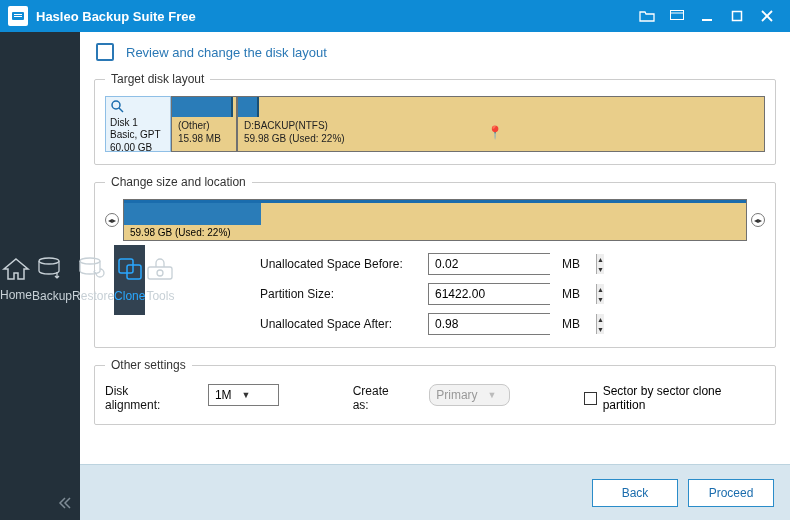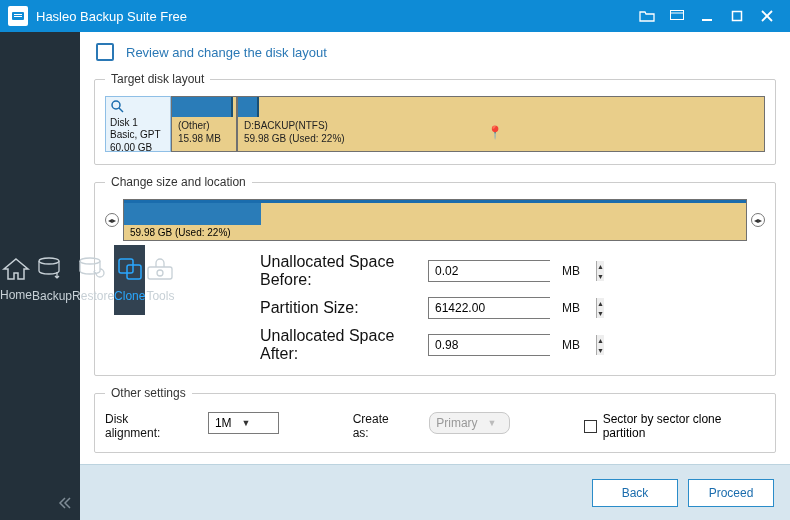--- a/index.html
+++ b/index.html
@@ -1,19 +1,19 @@
 <!DOCTYPE html>
 <html><head>
 <meta charset="utf-8">
 <style>
 * { box-sizing: border-box; margin: 0; padding: 0; font-family: "Segoe UI", Arial, sans-serif; }
 body { width: 790px; height: 520px; overflow: hidden; background: #fff; font-size: 12px; }
 
 
-.titlebar { height: 32px; background: #0e8bd6; color: #fff; display: flex; align-items: center; padding: 0 8px; }
+.titlebar { height: 32px; background: #0e8bd6; color: #fff; display: flex; align-items: center; padding: 0 8px; font-weight: bold; }
 .titlebar .logo { width: 20px; height: 20px; background: #fff; border-radius: 2px; display: flex; align-items: center; justify-content: center; color: #0e8bd6; font-weight: bold; margin-right: 8px; }
 .titlebar .title { flex: 1; font-size: 13px; }
 .titlebar .ctrl { width: 30px; height: 32px; display: flex; align-items: center; justify-content: center; cursor: pointer; }
 .titlebar .ctrl svg, .titlebar .logo svg { display: block; }
 
 
 .shell { display: flex; height: calc(520px - 32px); }
 
 
 .sidebar { width: 80px; background: #23303a; color: #c7d0d6; display: flex; flex-direction: row; align-items: center; padding-top: 8px; position: relative; }
@@ -48,21 +48,21 @@
 .handle { width: 14px; height: 14px; border: 1px solid #777; border-radius: 50%; background: #fff; display: flex; align-items: center; justify-content: center; font-size: 8px; color: #333; cursor: ew-resize; }
 .resize-block { flex: 1; border: 1px solid #707070; }
 .resize-bar { height: 22px; background: #e9ce8a; display: flex; }
 .resize-used { width: 22%; background: #2a7cb8; }
 .resize-thin { height: 3px; background: #1a6cad; }
 .resize-info { background: #e9ce8a; padding: 2px 6px; font-size: 10px; }
 
 
 .form-rows { margin-top: 12px; display: flex; flex-direction: column; gap: 8px; align-items: flex-start; padding-left: 155px; }
 .frow { display: flex; align-items: center; gap: 8px; }
-.frow .lbl { width: 160px; color: #111; font-size: 16px; }
+.frow .lbl { width: 160px; color: #111; font-size: 12px; }
 .spinbox { width: 122px; height: 22px; border: 1px solid #7a7a7a; display: flex; align-items: stretch; background: #fff; }
 .spinbox input { flex: 1; border: none; padding: 0 6px; font-size: 12px; outline: none; }
 .spinbox .spinbtns { width: 16px; display: flex; flex-direction: column; border-left: 1px solid #aaa; }
 .spinbox .sp { flex: 1; display: flex; align-items: center; justify-content: center; font-size: 7px; color: #333; cursor: pointer; background: #eee; }
 .unit-mb { font-size: 12px; color: #111; margin-left: 4px; }
 
 
 .other-row { display: flex; align-items: flex-start; gap: 22px; padding-top: 2px; }
 .other-row .olbl { font-size: 12px; color: #111; }
 .select-box { height: 22px; border: 1px solid #7a7a7a; background: #fff; display: flex; align-items: center; padding: 0 6px; gap: 10px; font-size: 12px; cursor: pointer; }

